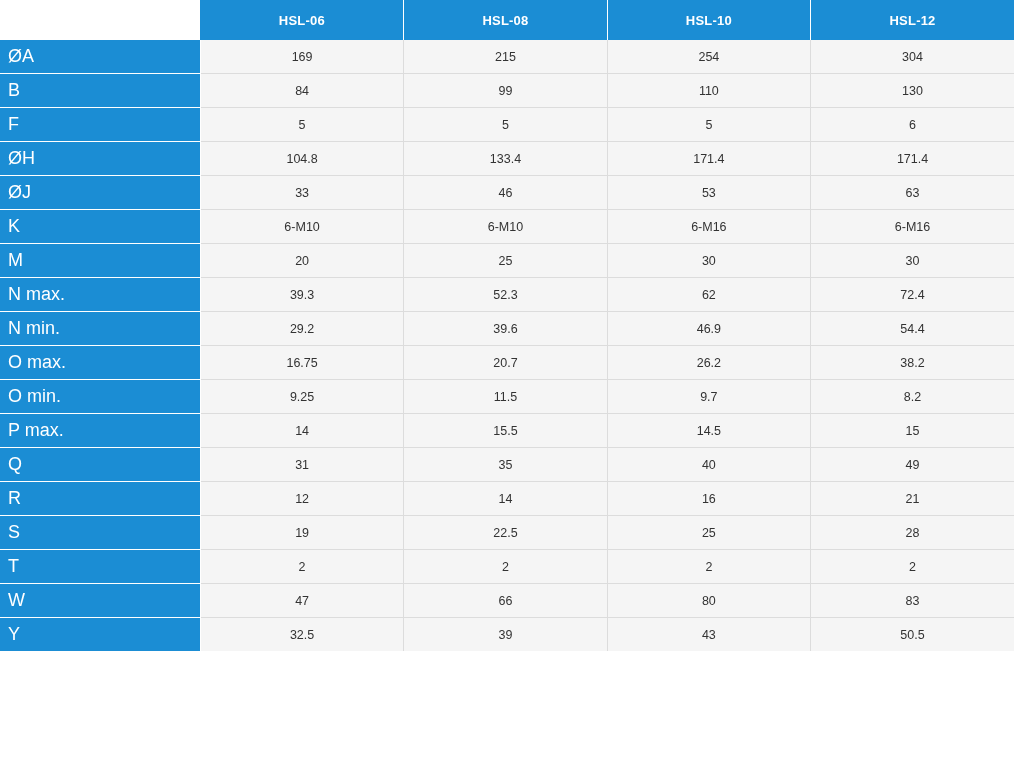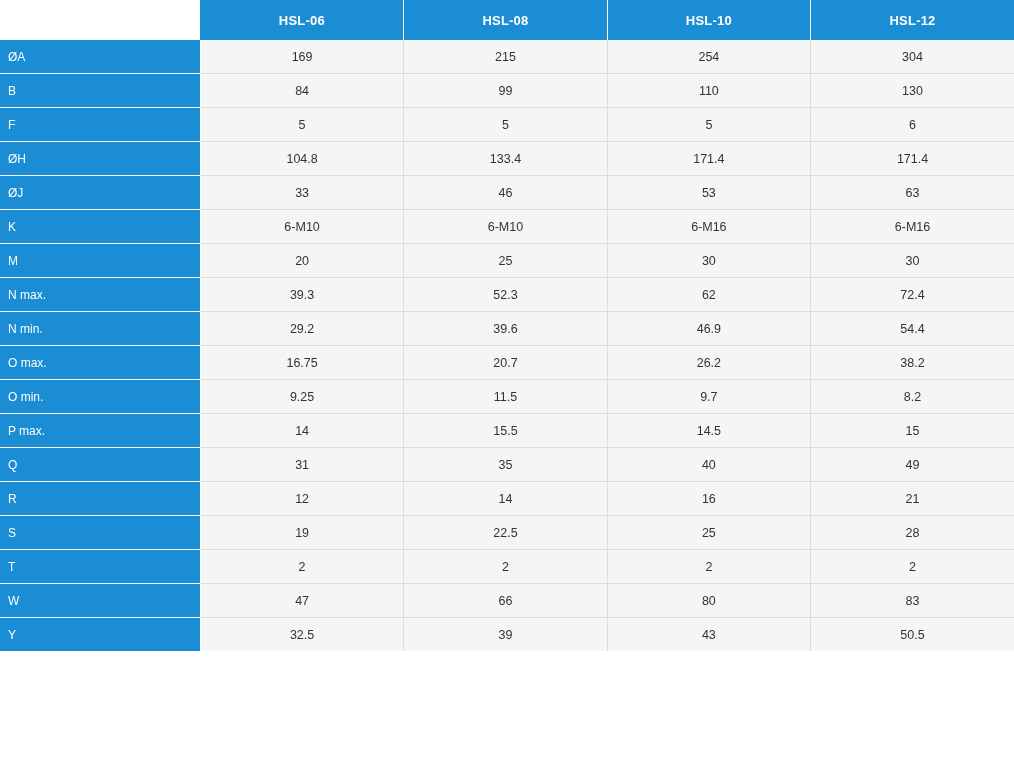--- a/index.html
+++ b/index.html
@@ -37,21 +37,21 @@
     letter-spacing: 0.2px;
   }
   thead th.head-cell:last-child {
     border-right: none;
     margin-top: 34px;
   }
 
   tbody th.row-label {
     background: #1b8dd4;
     color: #ffffff;
-    font-size: 12px;
+    font-size: 18px;
     font-weight: normal;
     text-align: left;
     padding-left: 8px;
     height: 31px;
     border-bottom: 1px solid #ffffff;
     border-right: 1px solid #ffffff;
   }
   tbody td.data-cell {
     background: #f5f5f5;
     color: #333333;

